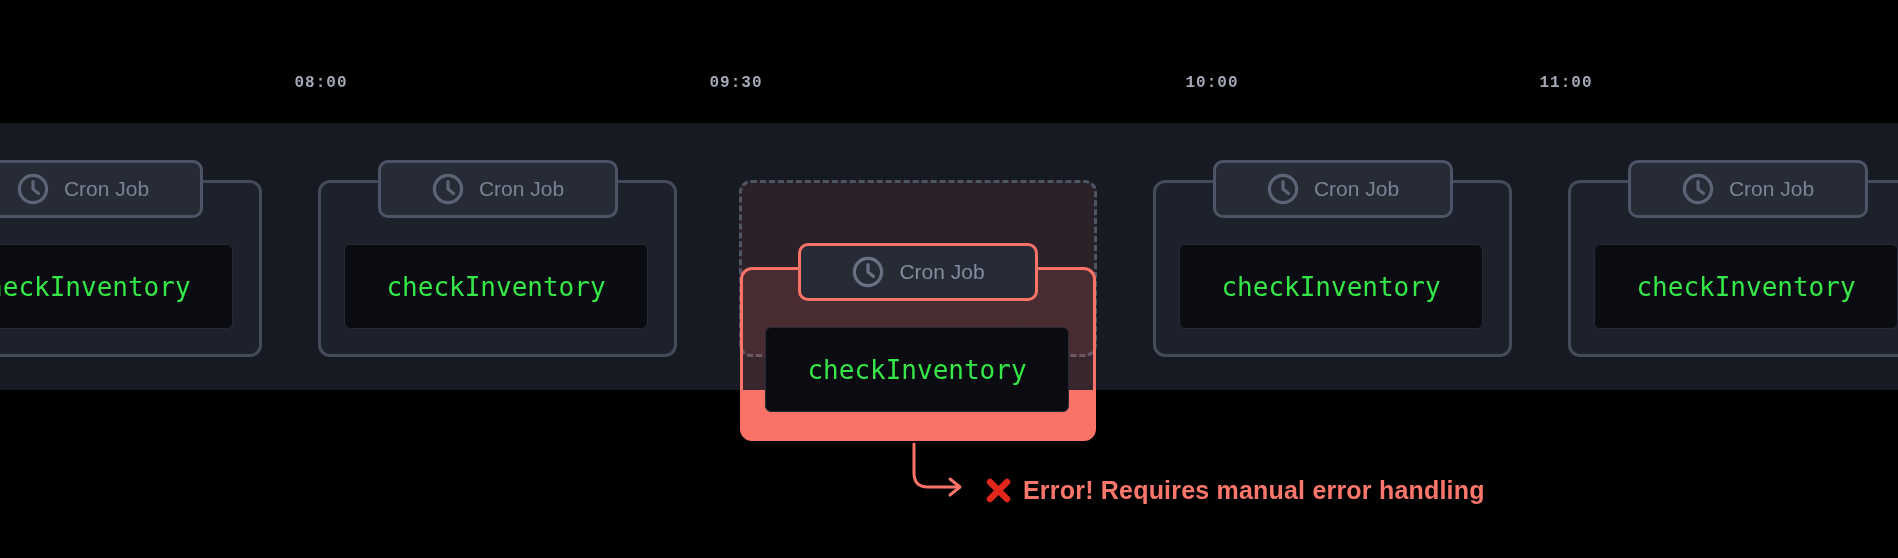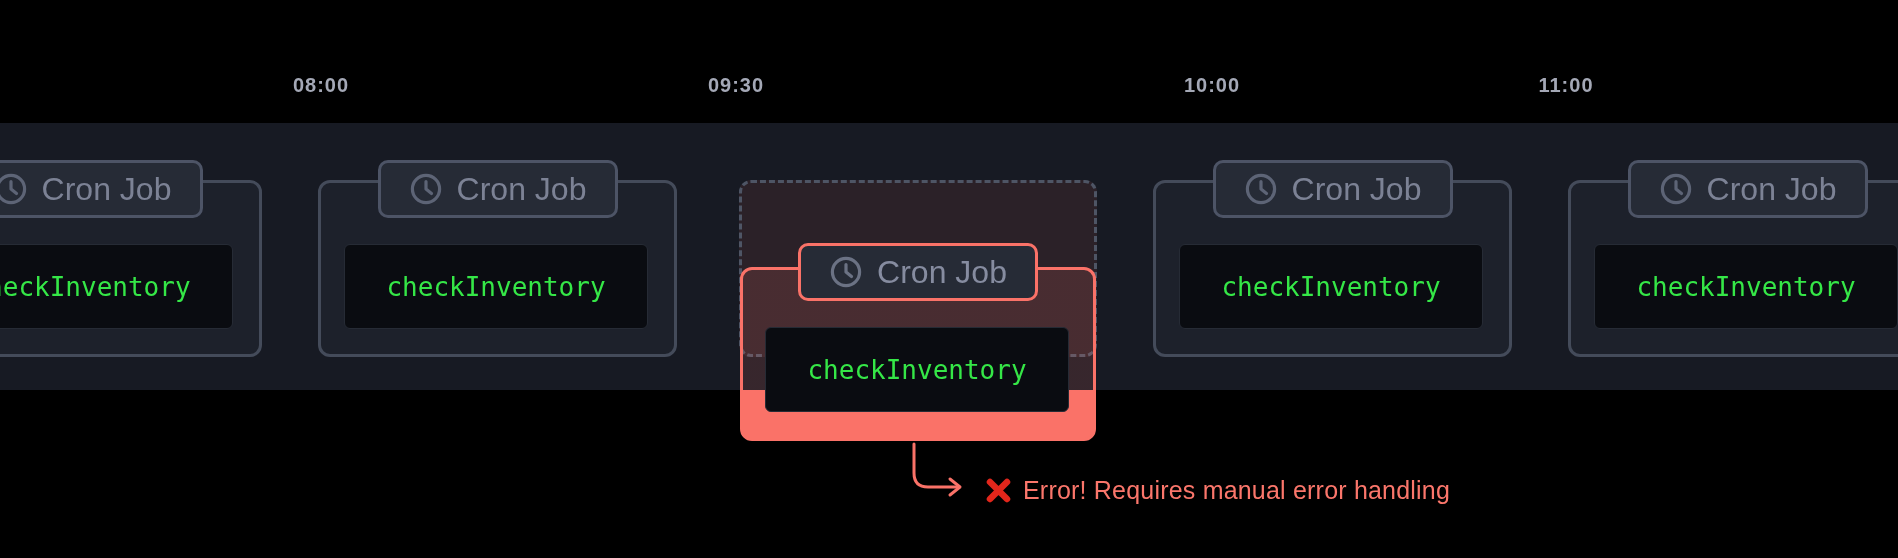--- a/index.html
+++ b/index.html
@@ -6,40 +6,40 @@
   .stage{
     position:relative;width:1898px;height:558px;overflow:hidden;background:#000;
     font-family:"Liberation Sans",sans-serif;
   }
   .band{
     position:absolute;left:0;top:123px;width:1898px;height:267px;
     background:#171a23;
   }
   .tick{
     position:absolute;top:74px;transform:translateX(-50%);
-    font-family:Liberation Sans, sans-serif;font-weight:bold;
-    font-size:20px;color:#a4a8b6;letter-spacing:1px;white-space:nowrap;
+    font-family:Liberation Mono, monospace;font-weight:bold;
+    font-size:16px;color:#a4a8b6;letter-spacing:1px;white-space:nowrap;
   }
   .tick.t0{left:321px}.tick.t1{left:736px}.tick.t2{left:1212px}.tick.t3{left:1566px}
 
   
   .card{
     position:absolute;top:180px;width:359px;height:177px;box-sizing:border-box;
     border:3px solid #444b5a;border-radius:12px;background:#1d212b;
   }
   .card.c0{left:-97px}.card.c1{left:318px}.card.c3{left:1153px}.card.c4{left:1568px}
 
   .chip{
     position:absolute;top:-23px;left:50%;transform:translateX(-50%);
     width:240px;height:58px;box-sizing:border-box;
     border:3px solid #4d5466;border-radius:10px;background:#262b36;
     display:flex;align-items:center;justify-content:center;gap:14px;
     white-space:nowrap;
   }
-  .chip-label{font-size:32px;color:#7c8295;}
+  .chip-label{font-size:21px;color:#7c8295;}
   .clock{width:34px;height:34px;flex:0 0 auto;}
 
   .codebox{
     position:absolute;left:23px;top:61px;width:304px;height:85px;box-sizing:border-box;
     background:#0a0c11;border:1px solid #262b35;border-radius:6px;
     display:flex;align-items:center;justify-content:center;
   }
   .fn{
     font-family:"DejaVu Sans Mono",monospace;font-size:26px;color:#35e747;
     white-space:nowrap;
@@ -62,21 +62,21 @@
   .card.error .chip{top:-27px;border-color:#fa7268;}
   .card.error .chip-label{color:#868ca0;}
   .card.error .codebox{top:57px;left:22px;}
 
   .connector{position:absolute;left:895px;top:440px;width:100px;height:64px;}
 
   .error-row{
     position:absolute;left:985px;top:474px;height:32px;
     display:flex;align-items:center;gap:11px;white-space:nowrap;
   }
-  .error-msg{font-size:25px;font-weight:normal;color:#fb766b;letter-spacing:0.2px;}
+  .error-msg{font-size:25px;font-weight:bold;color:#fb766b;letter-spacing:0.2px;}
   .xmark{width:27px;height:27px;flex:0 0 auto;}
 </style>
 </head>
 <body>
 
 <div class="stage">
 
   <div class="band"></div>
 
   <div class="tick t0">08:00</div>

